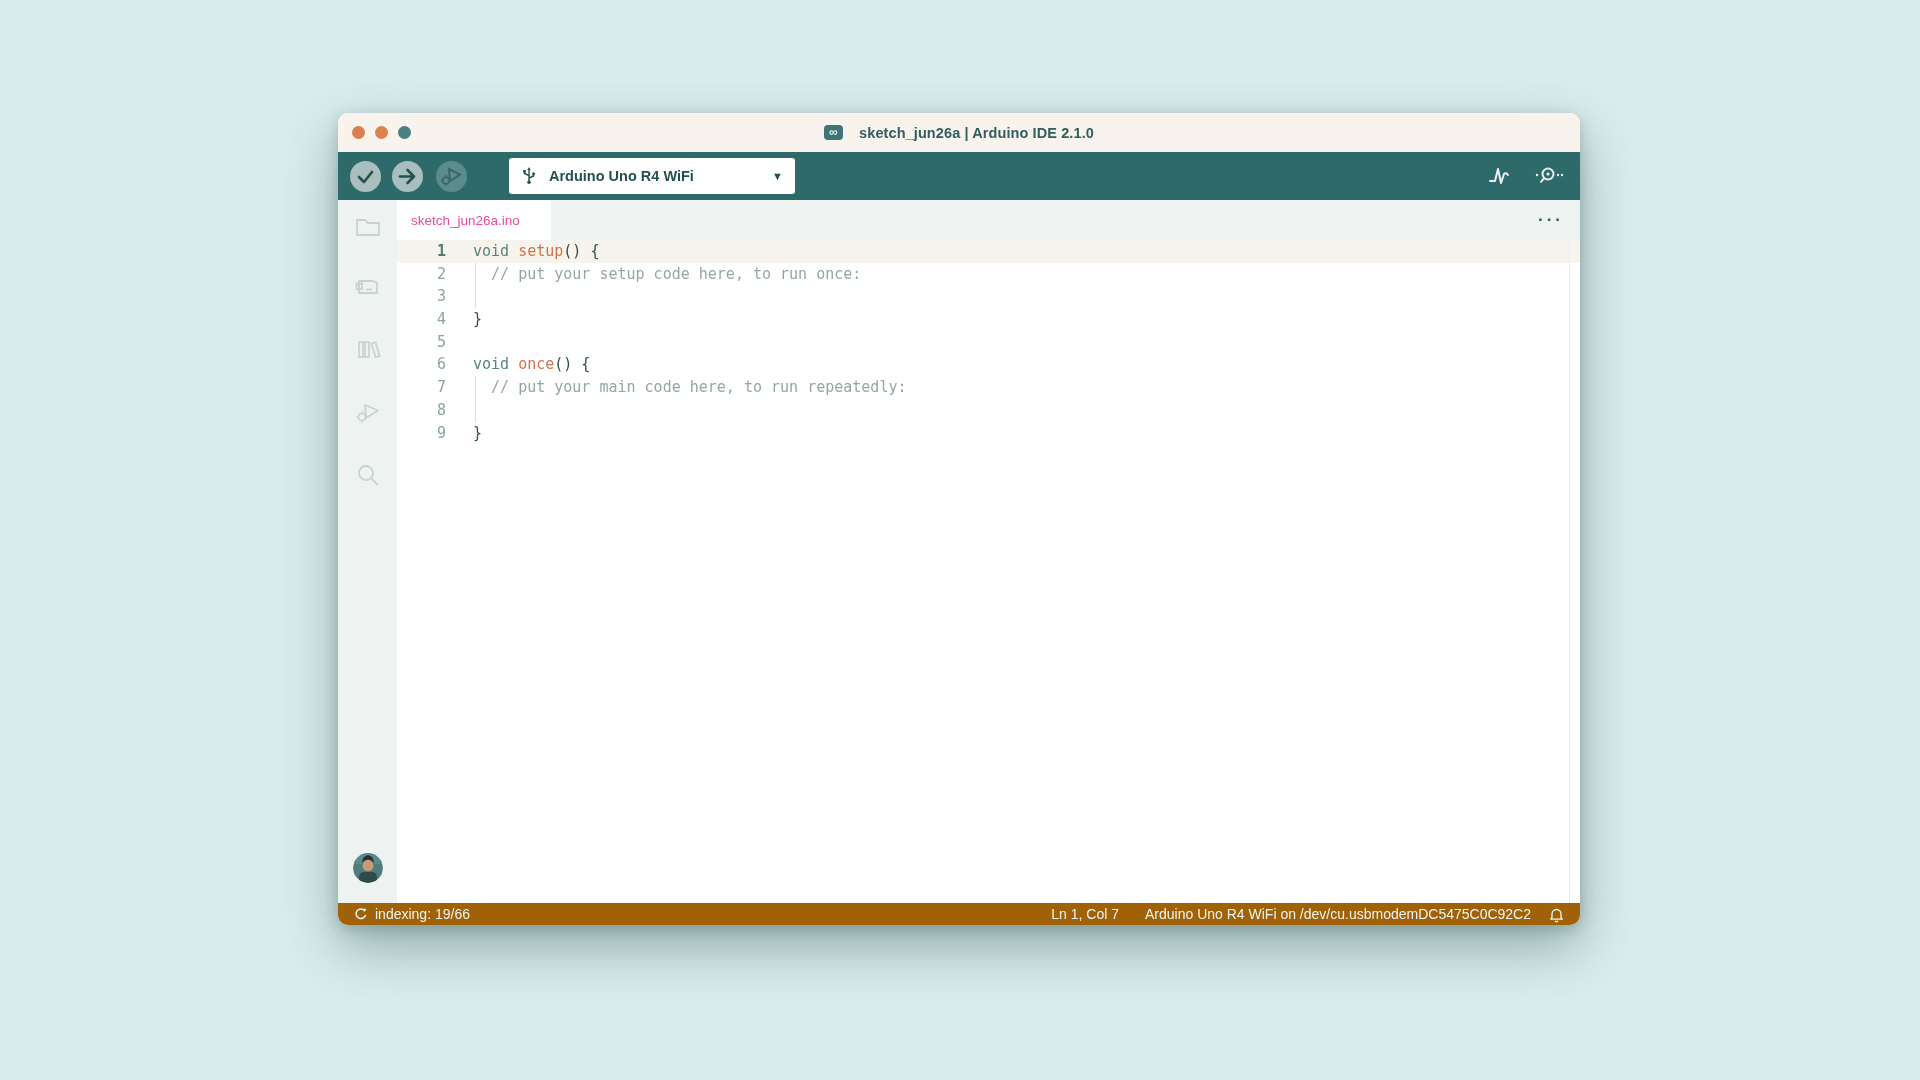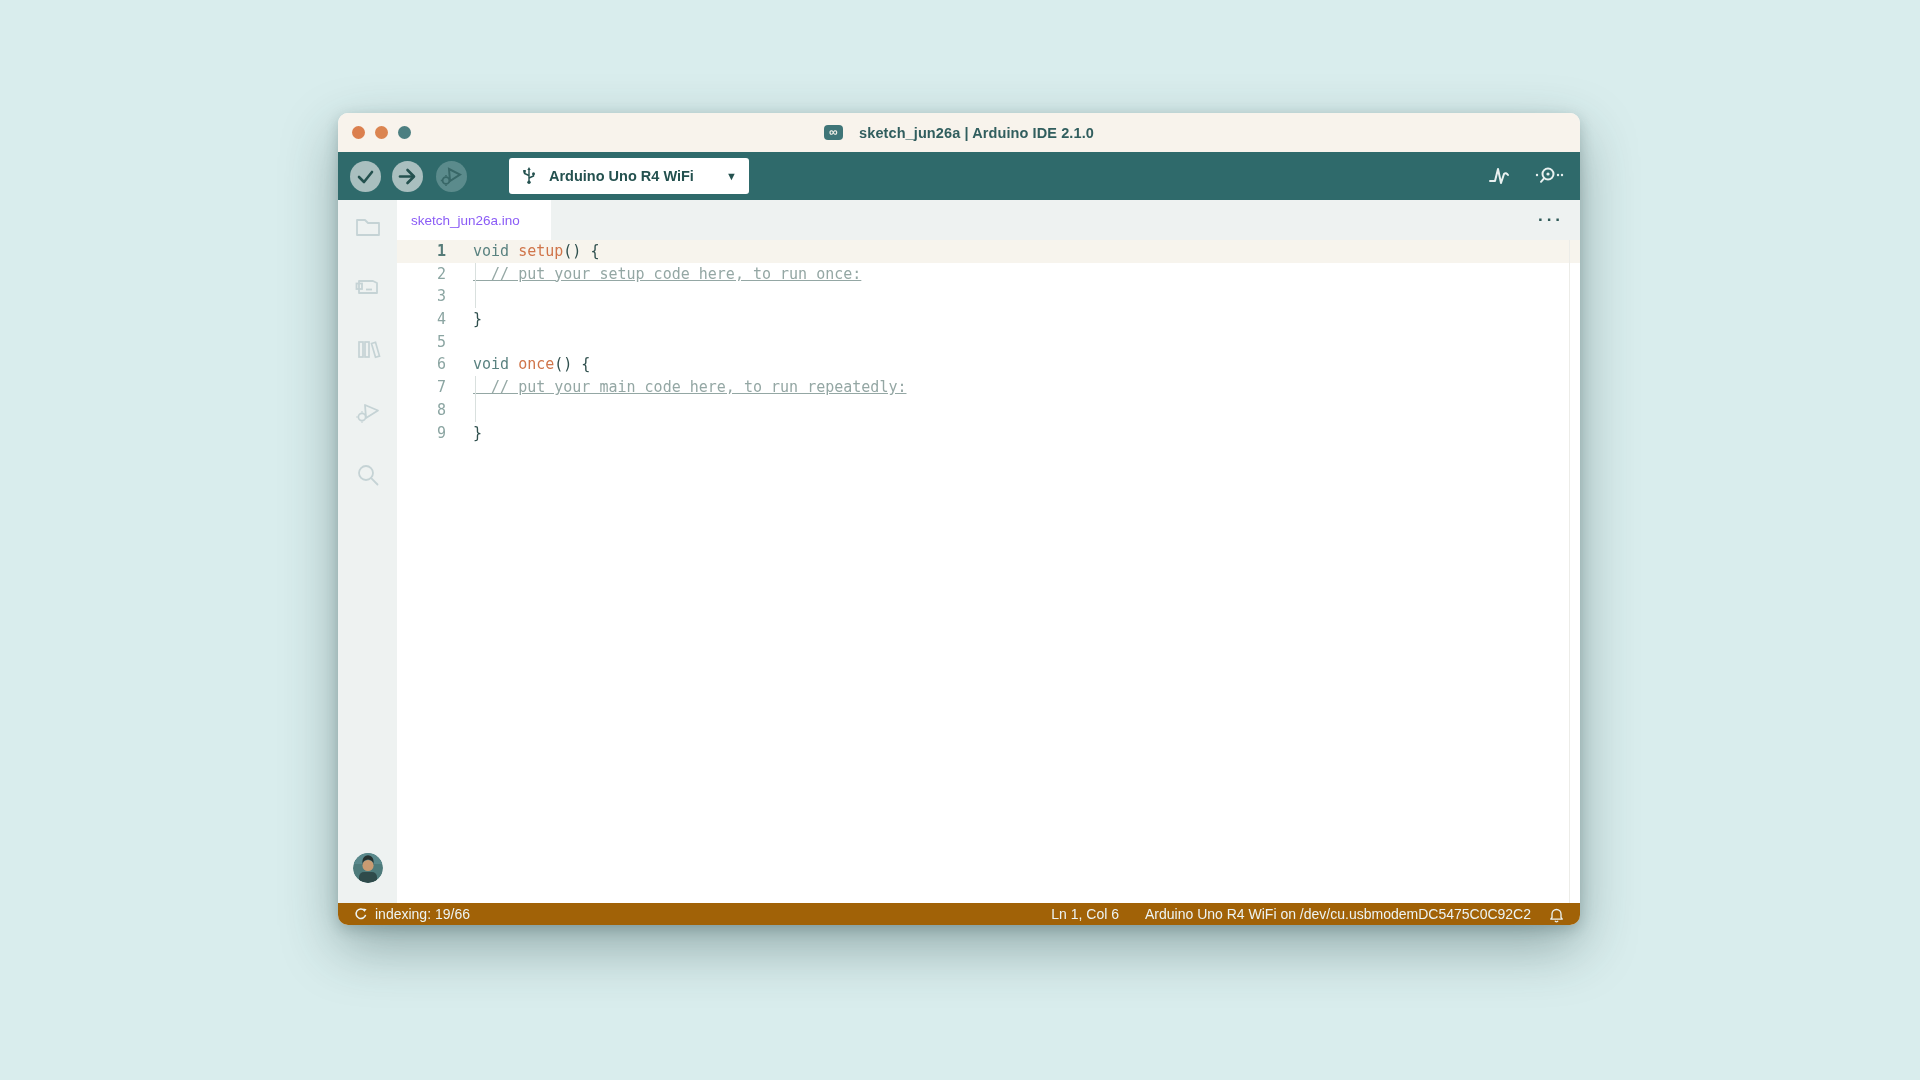--- a/index.html
+++ b/index.html
@@ -54,21 +54,21 @@
     width:31px; height:31px; border-radius:50%;
     background:#a9bfbf; border:none; cursor:pointer;
     display:flex; align-items:center; justify-content:center;
     padding:0;
   }
   .tbtn.verify { margin-left:12px; }
   .tbtn.upload { margin-left:11px; }
   .tbtn.debug  { margin-left:13px; background:rgba(222,235,234,.26); cursor:default; }
   .boardsel {
     margin-left:42px;
-    width:240px; height:36px;
+    width:286px; height:36px;
     background:#ffffff; border-radius:3px;
     display:flex; align-items:center;
     cursor:pointer;
     padding:0 12px 0 12px;
   }
   .boardsel .label { font-size:14.5px; font-weight:bold; color:#24514f; margin-left:12px; }
   .boardsel .caret { margin-left:auto; color:#24514f; font-size:11px; }
   .tool-right { position:absolute; right:14px; display:flex; align-items:center; gap:16px; }
   .icowrap { background:none; border:none; cursor:pointer; padding:2px; display:flex; }
   
@@ -94,21 +94,21 @@
   .tabbar {
     height:40px; flex:0 0 40px;
     background:#eef2f1;
     display:flex; align-items:stretch;
     position:relative;
   }
   .tab {
     width:154px; background:#ffffff;
     display:flex; align-items:center;
     padding-left:14px;
-    font-size:13.5px; color:#8b5cf6;
+    font-size:13.5px; color:#ec4899;
     cursor:pointer;
   }
   .more-dots {
     position:absolute; right:16px; top:0; bottom:0;
     display:flex; align-items:center;
     color:#2f5a58; font-size:17px; font-weight:bold; letter-spacing:3px;
     background:none; border:none; cursor:pointer;
   }
   
   .editor {
@@ -130,21 +130,21 @@
   }
   .gutter-num.active { color:#557b78; font-weight:bold; }
   .code-text { white-space:pre; position:relative; padding-left:4px; flex:1; cursor:text; }
   .code-text.guide::before {
     content:""; position:absolute; left:6px; top:0; bottom:0;
     width:1px; background:#d9e0de;
   }
   .tok-keyword { color:#5a8280;text-align:right; }
   .tok-func    { color:#d0754a;margin-top:26px; }
   .tok-plain   { color:#2f4f4d; }
-  .tok-comment { color:#94a7a4;text-decoration:underline; }
+  .tok-comment { color:#94a7a4; }
   
   .statusbar {
     height:22px; flex:0 0 22px;
     background:#a16207;
     border-radius:0 0 10px 10px;
     display:flex; align-items:center;
     color:#edf4f3; font-size:14px;
     padding:7px 16px;
   }
   .sb-left { display:flex; align-items:center; gap:7px; }
@@ -334,21 +334,21 @@
 
   <div class="statusbar">
     <div class="sb-left">
       <svg width="14" height="14" viewBox="0 0 14 14">
         <path d="M11.6,7.8 A4.8,4.8 0 1 1 10.4,3.4" fill="none" stroke="#edf4f3" stroke-width="1.5"></path>
         <polygon points="9.4,1.4 12.6,2.2 10.2,5" fill="#edf4f3"></polygon>
       </svg>
       <span>indexing: 19/66</span>
     </div>
     <div class="sb-right">
-      <span class="sb-item">Ln 1, Col 6</span>
+      <span class="sb-item">Ln 1, Col 7</span>
       <span class="sb-item">Arduino Uno R4 WiFi on /dev/cu.usbmodemDC5475C0C92C2</span>
       <button class="sb-bell">
         <svg width="15" height="17" viewBox="0 0 15 17">
           <path d="M3,11.5 V8 a4.5,4.5 0 0 1 9,0 v3.5 l1.3,1.6 h-11.6 z" fill="none" stroke="#edf4f3" stroke-width="1.3" stroke-linejoin="round"></path>
           <path d="M6,14.8 a1.6,1.6 0 0 0 3,0" fill="none" stroke="#edf4f3" stroke-width="1.3"></path>
         </svg>
       </button>
     </div>
   </div>
 

